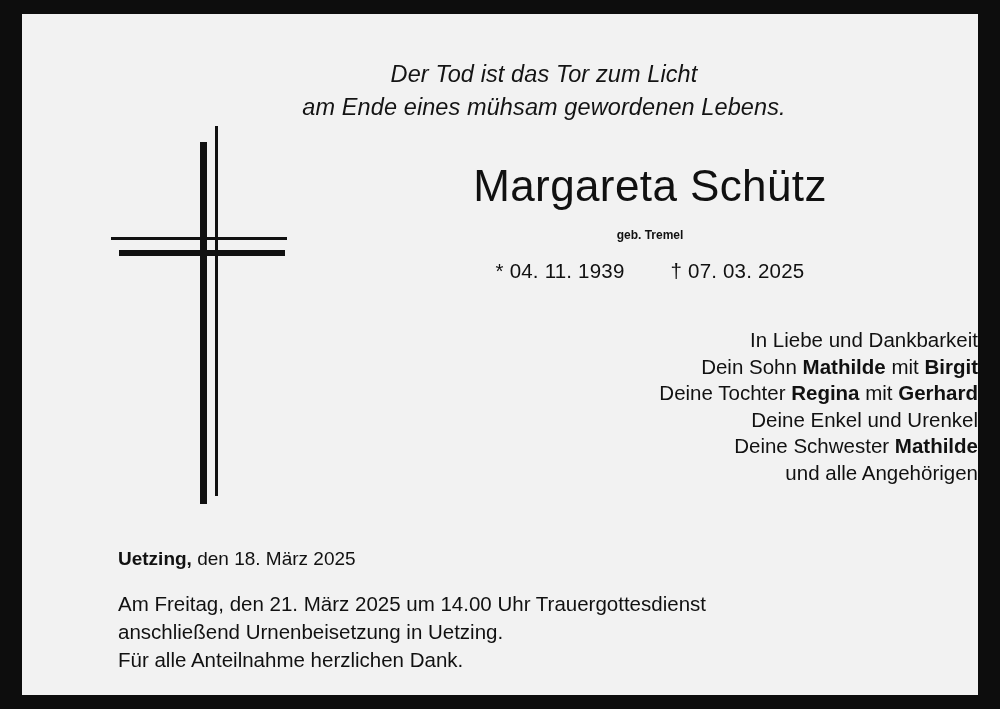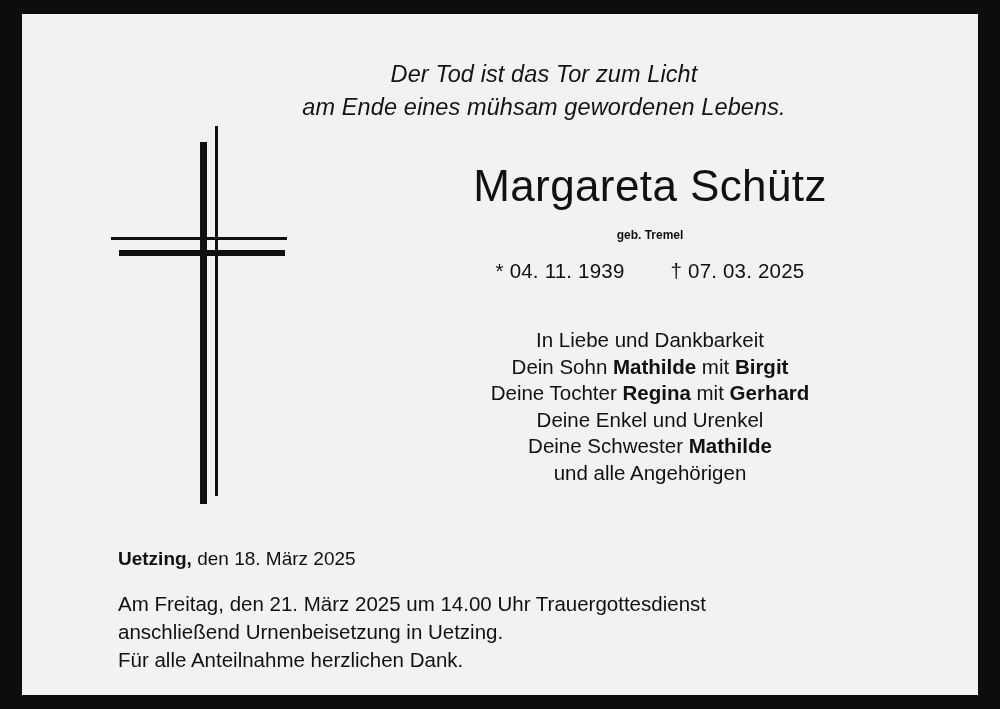--- a/index.html
+++ b/index.html
@@ -121,21 +121,21 @@
   .family {
     position: absolute;
     left: 300px;
     top: 313px;
     width: 656px;
     text-align: center;
     font-size: 20.5px;
     line-height: 26.5px;
     color: #111111;
   }
-  .family .row { display: block; white-space: nowrap; }
+  .family .row { display: block; white-space: nowrap; text-align: right; }
   .family b { font-weight: bold; }
 
   
   .place-line {
     position: absolute;
     left: 96px;
     top: 534px;
     font-size: 19px;
     color: #111111;
   }

